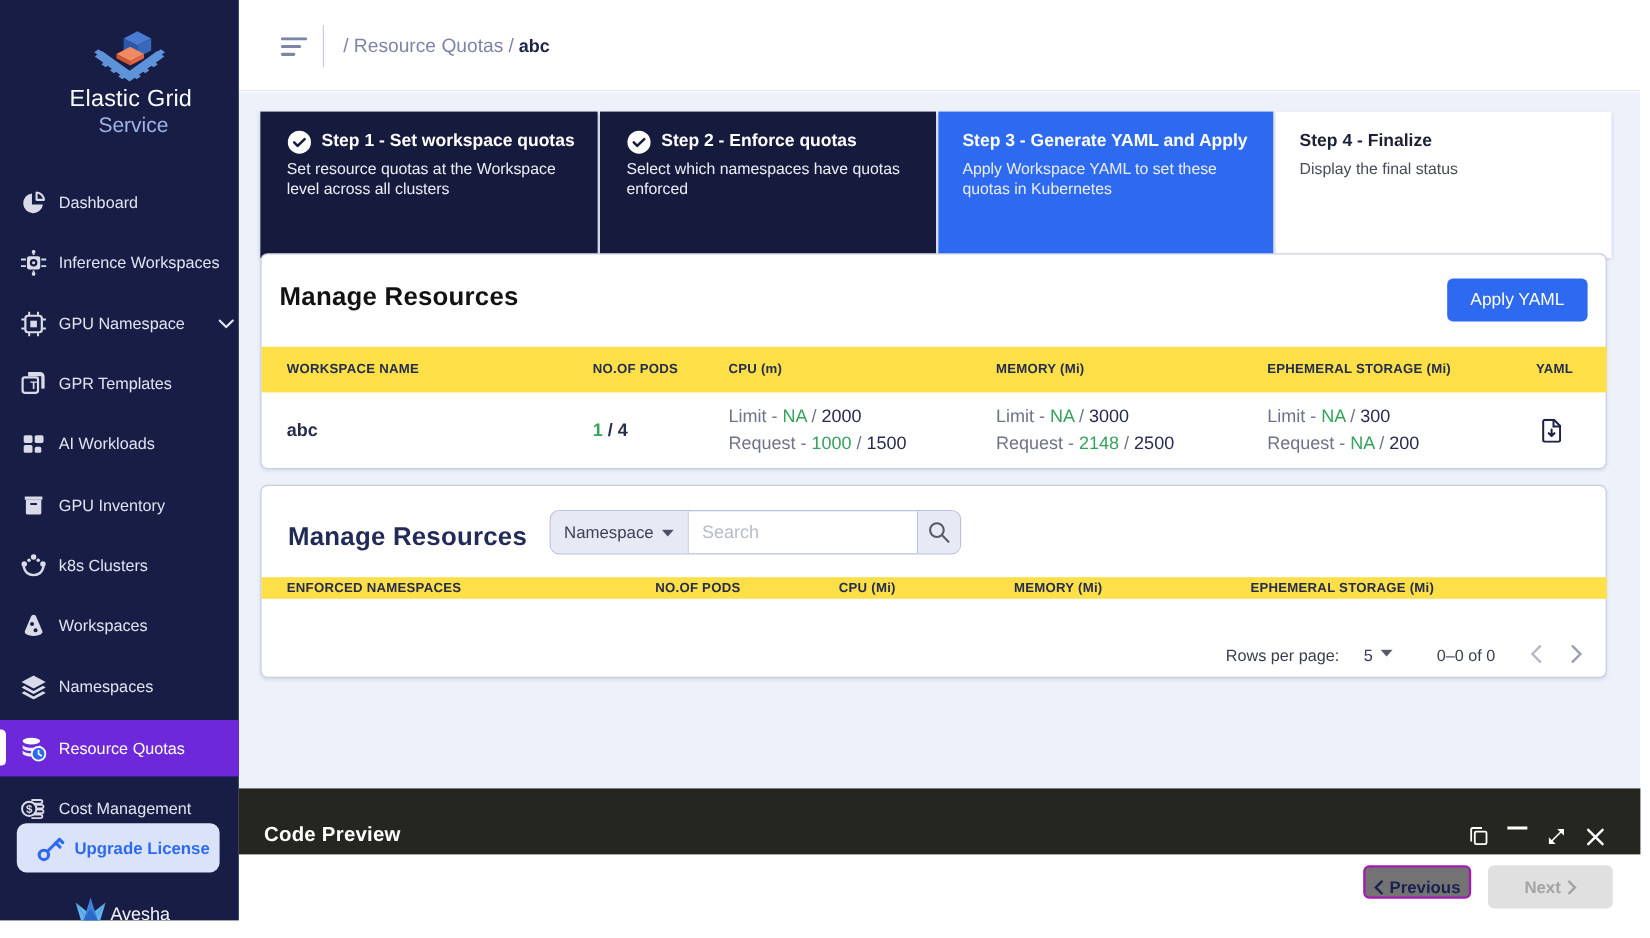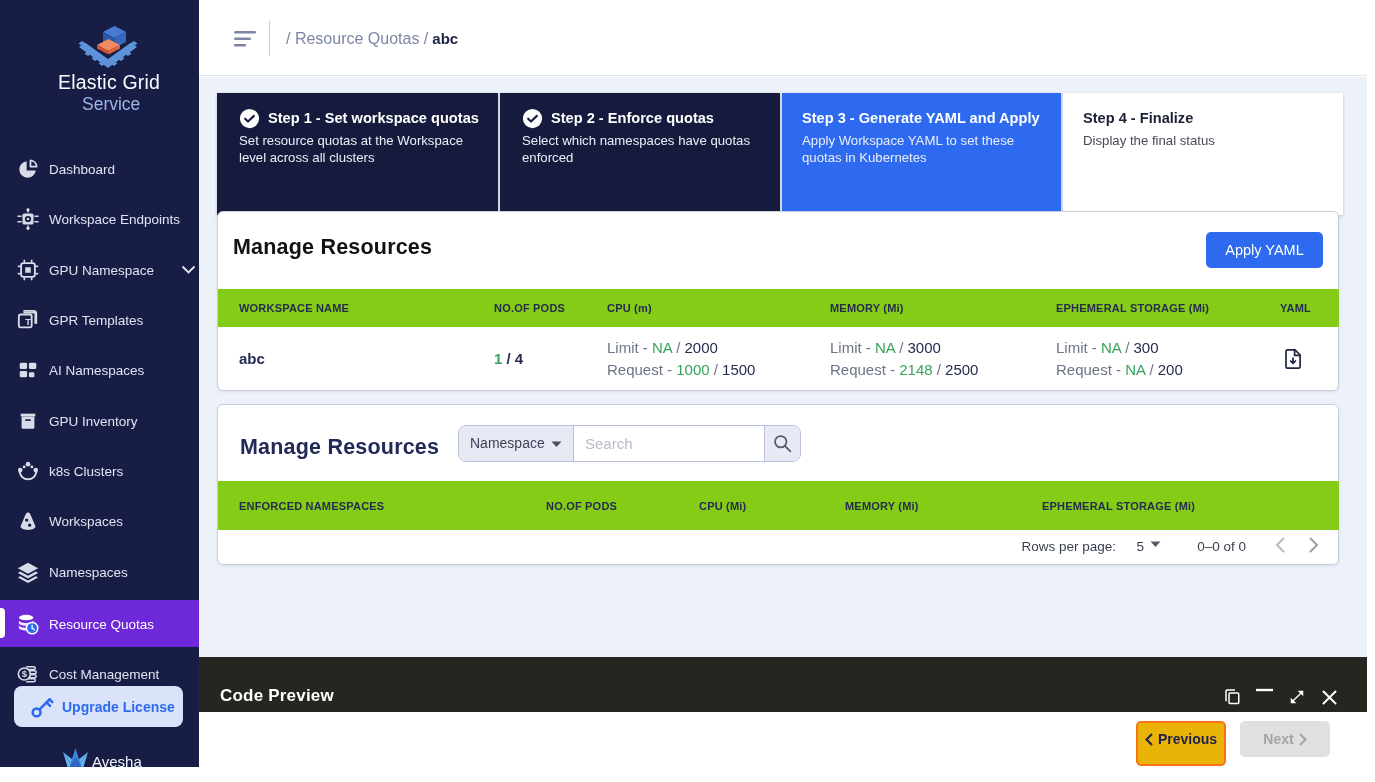--- a/index.html
+++ b/index.html
@@ -36,21 +36,21 @@
 .s12 { background:#161b3e; }
 #st3 { background:#2d6af0; }
 #st4 { background:#fff;padding-left:40px; }
 #st4 .t { color:#1b2034; }
 #st4 .d { color:#464b57; }
 
 
 .card { position:absolute; left:217px; width:1122px; background:#fff; border-radius:6px; border:1px solid #c9cedf; box-shadow:0 1px 3px rgba(60,70,110,.12); }
 #card1 { top:211px; height:180px; }
 #card2 { top:404px; height:161px; }
-.band { position:absolute; left:0; width:1121px; background:#84cc16; }
+.band { position:absolute; left:0; width:1121px; background:#fde047; }
 .band span { position:absolute; top:50%; transform:translateY(-50%); font-size:11px; font-weight:bold; color:#252c4e; letter-spacing:.2px; white-space:nowrap; } 
 .title1 { position:absolute; left:15px; top:23px; font-size:21.5px; font-weight:bold; color:#121212; letter-spacing:.2px; }
 #applyBtn { position:absolute; right:15px; top:20px; width:117px; height:36px; background:#2d6af0; border-radius:5px; color:#fff; font-size:14.5px; text-align:center; line-height:36px; }
 .cell { position:absolute; font-size:15px; color:#262c50; white-space:nowrap; }
 .g { color:#36a35a; }
 .gy { color:#6e7487; }
 .title2 { position:absolute; left:22px; top:30px; font-size:21.5px; font-weight:bold; color:#222a58; letter-spacing:.2px; }
 
 
 #sw { position:absolute; left:240px; top:20px; width:343px; height:37px; border:1px solid #b9c0dd; border-radius:8px; background:#fff; }
@@ -61,22 +61,22 @@
 
 
 #pag { position:absolute; right:0; top:107px; width:1120px; height:54px; font-size:13.5px; color:#3a3f50; }
 #pag span { position:absolute; top:63%; transform:translateY(-50%); white-space:nowrap; }
 
 
 #codebar { position:absolute; left:199px; top:657px; width:1168px; height:55px; background:#262620; } 
 #cpTitle { position:absolute; left:21px; top:29px; color:#fff; font-weight:bold; font-size:17px; letter-spacing:.2px; }
 
 
-#prevBtn { position:absolute; left:1136px; top:721px; width:90px; height:45px; background:#eab308; border:2px solid #f97316; border-radius:5px; color:#1b2150; font-weight:bold; font-size:14px; text-align:center; line-height:32px; }
-#nextBtn { position:absolute; left:1240px; top:721px; width:90px; height:36px; background:#e0e0e0; border-radius:5px; color:#a3a3a3; font-weight:bold; font-size:14px; text-align:center; line-height:36px; }
+#prevBtn { position:absolute; left:1136px; top:721px; width:90px; height:28px; background:#737373; border:2px solid #a21caf; border-radius:5px; color:#1b2150; font-weight:bold; font-size:14px; text-align:center; line-height:32px; }
+#nextBtn { position:absolute; left:1240px; top:721px; width:104px; height:36px; background:#e0e0e0; border-radius:5px; color:#a3a3a3; font-weight:bold; font-size:14px; text-align:center; line-height:36px; }
 </style>
 </head>
 <body>
 <div id="app">
   <div id="content"></div>
   <div id="topbar">
     <svg width="24" height="18" viewBox="0 0 24 18" style="position:absolute;left:35px;top:31px">
       <rect x="0" y="0" width="22" height="2.6" rx="1.3" fill="#7d85a7"></rect>
       <rect x="0" y="6.5" width="17" height="2.6" rx="1.3" fill="#7d85a7"></rect>
       <rect x="0" y="13" width="12" height="2.6" rx="1.3" fill="#7d85a7"></rect>
@@ -127,21 +127,21 @@
           <line x1="12" y1="0.5" x2="12" y2="5"></line>
             <line x1="12" y1="19" x2="12" y2="23.5"></line>
           <line x1="0.5" y1="9" x2="5" y2="9"></line>
             <line x1="0.5" y1="15" x2="5" y2="15"></line>
           <line x1="19" y1="9" x2="23.5" y2="9"></line>
             <line x1="19" y1="15" x2="23.5" y2="15"></line>
         </g>
         <circle cx="12" cy="2" r="1.7" fill="#d9dce8"></circle>
           <circle cx="12" cy="22" r="1.7" fill="#d9dce8"></circle>
       </svg>
-      <span class="lbl">Workspace Endpoints</span>
+      <span class="lbl">Inference Workspaces</span>
     </div>
     <div class="mi" style="top:247px">
       <svg class="ic" viewBox="0 0 24 24">
         <rect x="4.5" y="4.5" width="15" height="15" rx="2.5" fill="none" stroke="#d9dce8" stroke-width="2"></rect>
         <rect x="9" y="9" width="6" height="6" fill="#d9dce8"></rect>
         <g stroke="#d9dce8" stroke-width="1.8">
           <line x1="8" y1="0.8" x2="8" y2="4"></line>
             <line x1="16" y1="0.8" x2="16" y2="4"></line>
           <line x1="8" y1="20" x2="8" y2="23.2"></line>
             <line x1="16" y1="20" x2="16" y2="23.2"></line>
@@ -165,21 +165,21 @@
       </svg>
       <span class="lbl">GPR Templates</span>
     </div>
     <div class="mi" style="top:347px">
       <svg class="ic" viewBox="0 0 24 24" fill="#d9dce8">
         <rect x="3" y="4" width="8" height="7" rx="1.5"></rect>
         <rect x="13" y="4" width="8" height="7" rx="1.5"></rect>
         <rect x="3" y="13" width="8" height="7" rx="1.5"></rect>
         <rect x="13" y="14.5" width="6" height="5.5" rx="1.5"></rect>
       </svg>
-      <span class="lbl">AI Namespaces</span>
+      <span class="lbl">AI Workloads</span>
     </div>
     <div class="mi" style="top:398px">
       <svg class="ic" viewBox="0 0 24 24">
         <path d="M4 4 h16 v3 h-16 z" fill="#d9dce8"></path>
         <path d="M5 7 h14 v12 a1.5 1.5 0 0 1 -1.5 1.5 h-11 a1.5 1.5 0 0 1 -1.5 -1.5 z" fill="#d9dce8"></path>
         <line x1="9" y1="11" x2="15" y2="11" stroke="#181d45" stroke-width="1.8"></line>
       </svg>
       <span class="lbl">GPU Inventory</span>
     </div>
     <div class="mi" style="top:448px">
@@ -316,21 +316,21 @@
           </svg>
       </div>
       <div id="swQ">Search</div>
       <div id="swR">
         <svg width="21" height="21" viewBox="0 0 24 24" style="position:absolute;left:7px;top:7px">
             <circle cx="10" cy="10" r="6.5" fill="none" stroke="#555a66" stroke-width="2"></circle>
             <line x1="15" y1="15" x2="21" y2="21" stroke="#555a66" stroke-width="2" stroke-linecap="round"></line>
           </svg>
       </div>
     </div>
-    <div class="band" style="top:76px;height:49px">
+    <div class="band" style="top:76px;height:18px">
       <span style="left:21px">ENFORCED NAMESPACES</span>
       <span style="left:328px">NO.OF PODS</span>
       <span style="left:481px">CPU (Mi)</span>
       <span style="left:627px">MEMORY (Mi)</span>
       <span style="left:824px">EPHEMERAL STORAGE (Mi)</span>
     </div>
     <div id="pag">
       <span style="right:222px">Rows per page:</span>
       <span style="right:194px">5</span>
       <svg width="11" height="7" viewBox="0 0 11 7" style="position:absolute;right:177px;top:29px">

